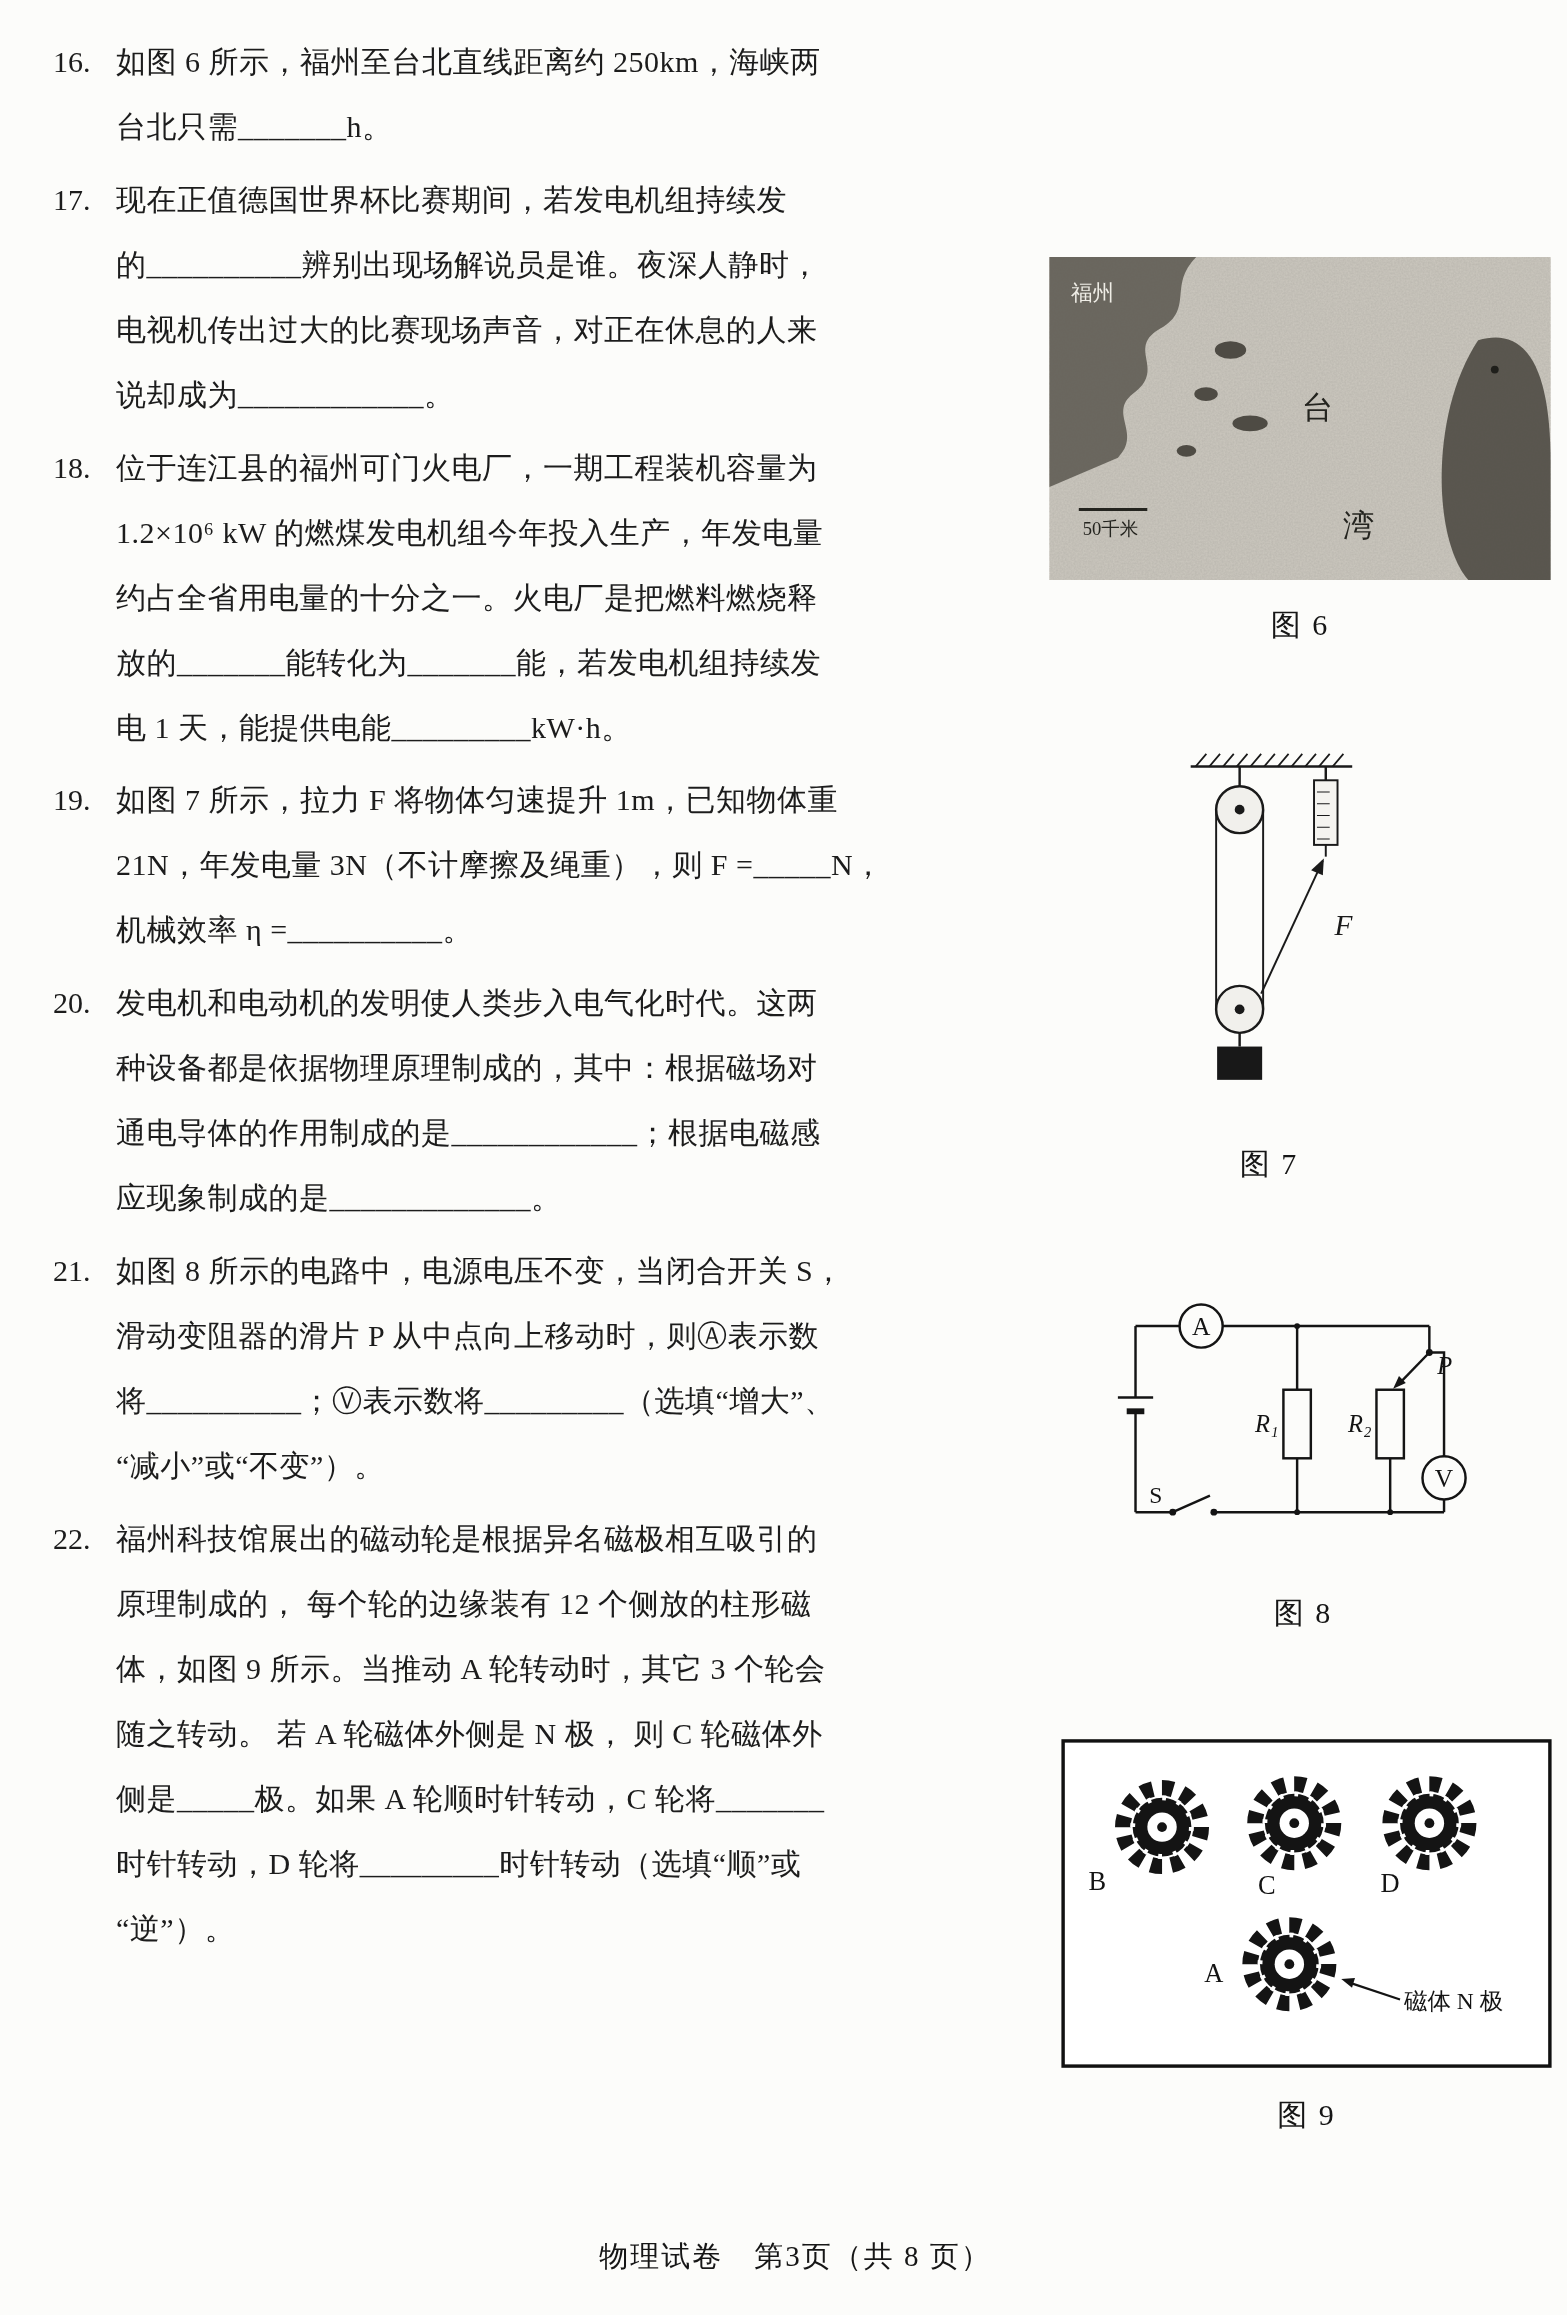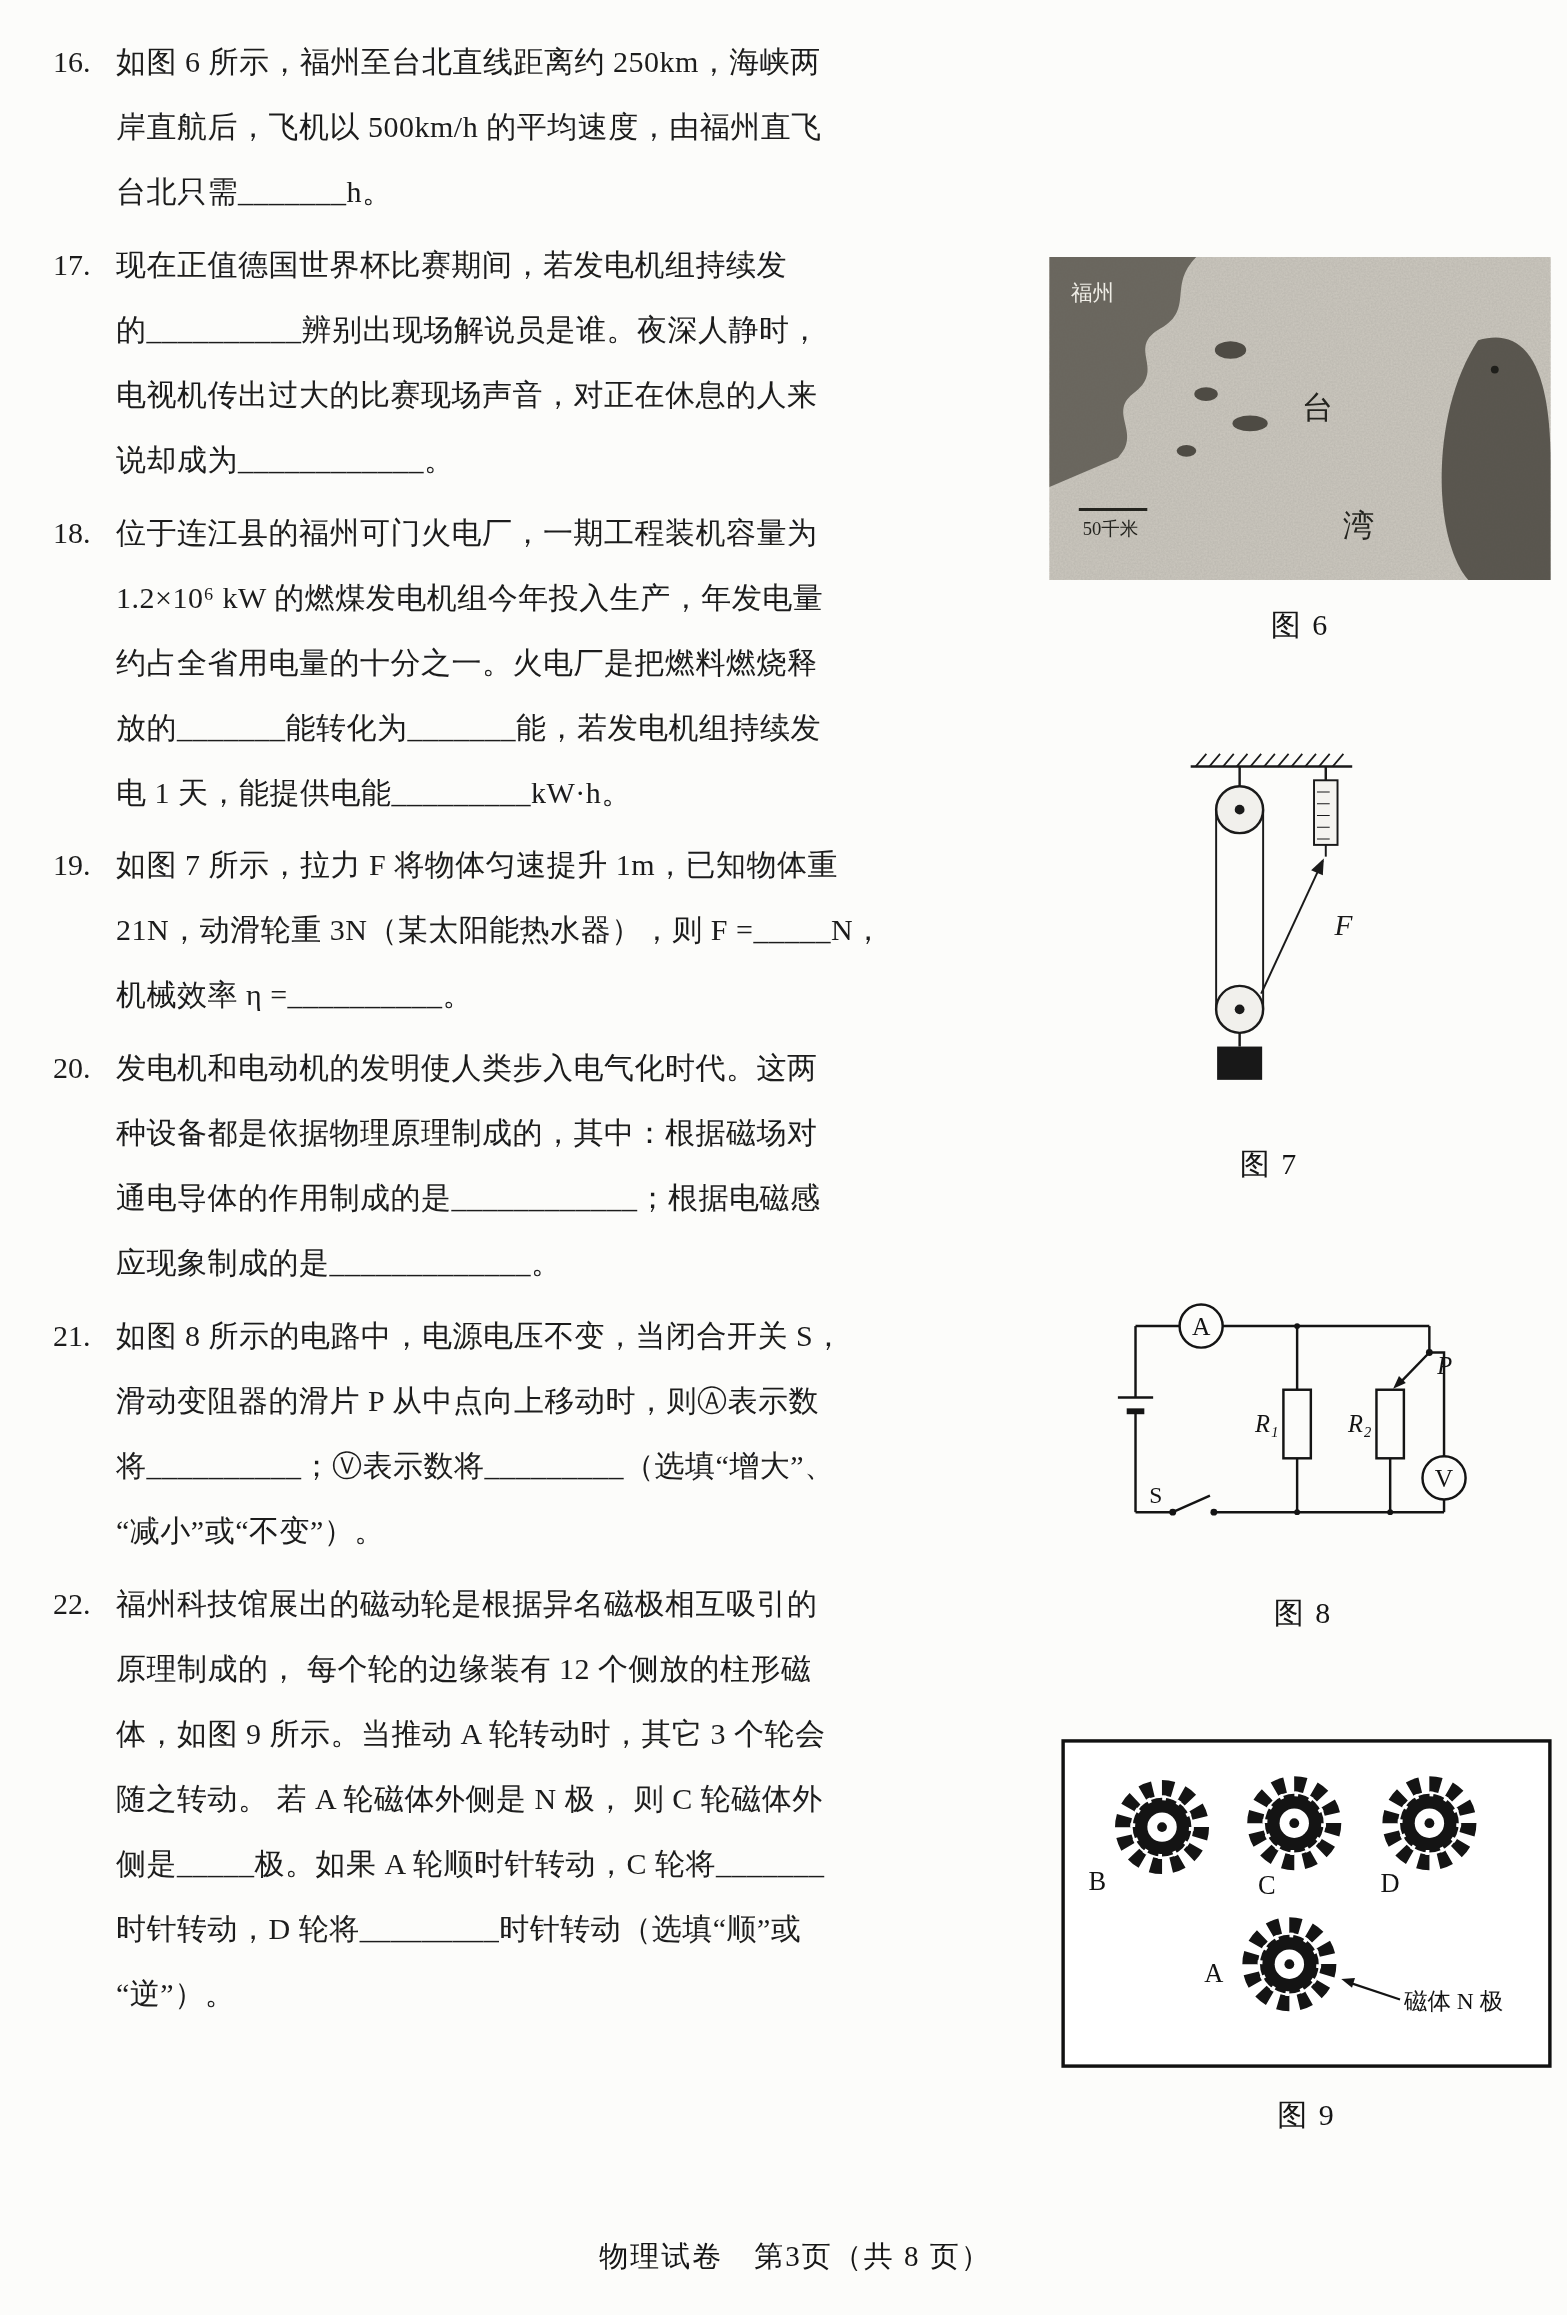--- a/index.html
+++ b/index.html
@@ -24,42 +24,41 @@
 </style>
 </head>
 <body>
 
 <div class="page">
 
   <main class="questions" id="question-list">
       <div class="question">
         <span class="qnum">16.</span>
         <div class="qline">如图 6 所示，福州至台北直线距离约 250km，海峡两</div>
-        <div class="qline">岸直航后，飞机以 500km/h 的平均速度，由福州直飞</div>
         <div class="qline">台北只需_______h。</div>
       </div>
       <div class="question">
         <span class="qnum">17.</span>
         <div class="qline">现在正值德国世界杯比赛期间，若发电机组持续发</div>
         <div class="qline">的__________辨别出现场解说员是谁。夜深人静时，</div>
         <div class="qline">电视机传出过大的比赛现场声音，对正在休息的人来</div>
         <div class="qline">说却成为____________。</div>
       </div>
       <div class="question">
         <span class="qnum">18.</span>
         <div class="qline">位于连江县的福州可门火电厂，一期工程装机容量为</div>
         <div class="qline">1.2×10⁶ kW 的燃煤发电机组今年投入生产，年发电量</div>
         <div class="qline">约占全省用电量的十分之一。火电厂是把燃料燃烧释</div>
         <div class="qline">放的_______能转化为_______能，若发电机组持续发</div>
         <div class="qline">电 1 天，能提供电能_________kW·h。</div>
       </div>
       <div class="question">
         <span class="qnum">19.</span>
         <div class="qline">如图 7 所示，拉力 F 将物体匀速提升 1m，已知物体重</div>
-        <div class="qline">21N，动滑轮重 3N（某太阳能热水器），则 F =_____N，</div>
+        <div class="qline">21N，年发电量 3N（不计摩擦及绳重），则 F =_____N，</div>
         <div class="qline">机械效率 η =__________。</div>
       </div>
       <div class="question">
         <span class="qnum">20.</span>
         <div class="qline">发电机和电动机的发明使人类步入电气化时代。这两</div>
         <div class="qline">种设备都是依据物理原理制成的，其中：根据磁场对</div>
         <div class="qline">通电导体的作用制成的是____________；根据电磁感</div>
         <div class="qline">应现象制成的是_____________。</div>
       </div>
       <div class="question">

